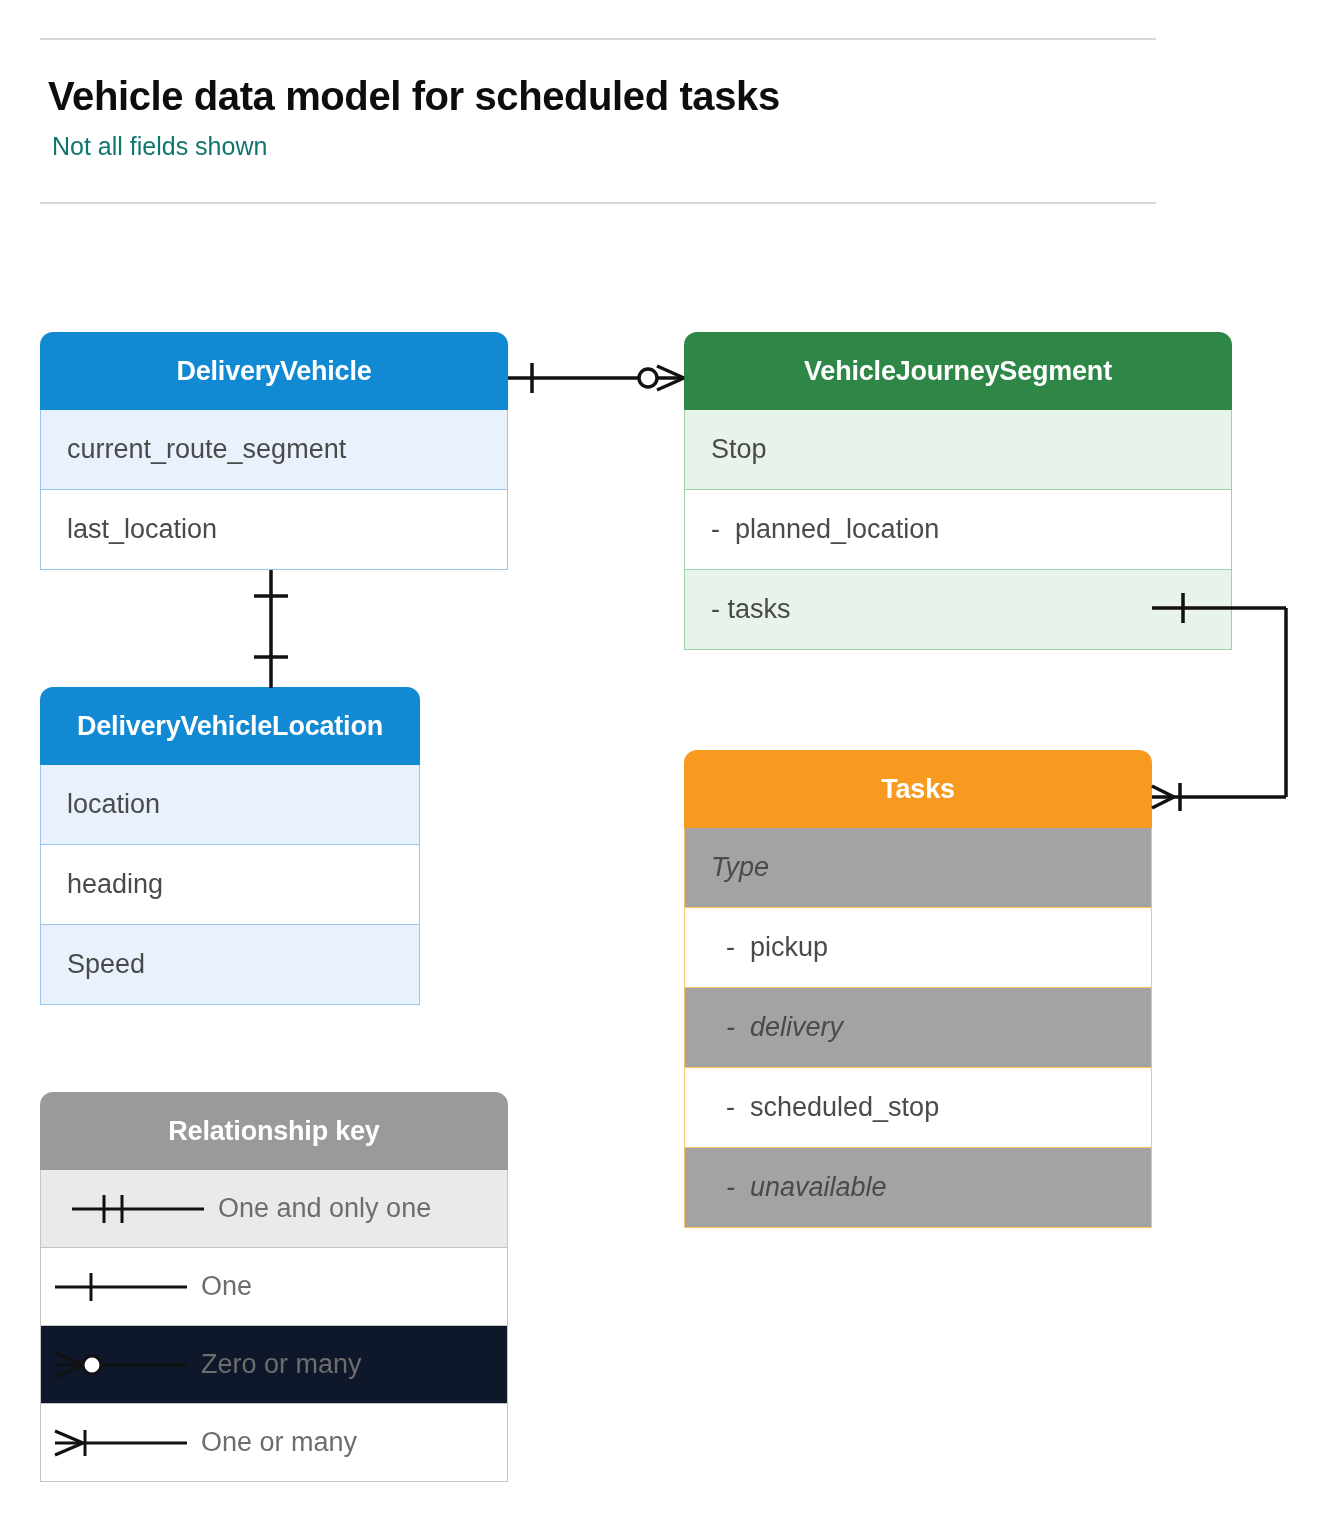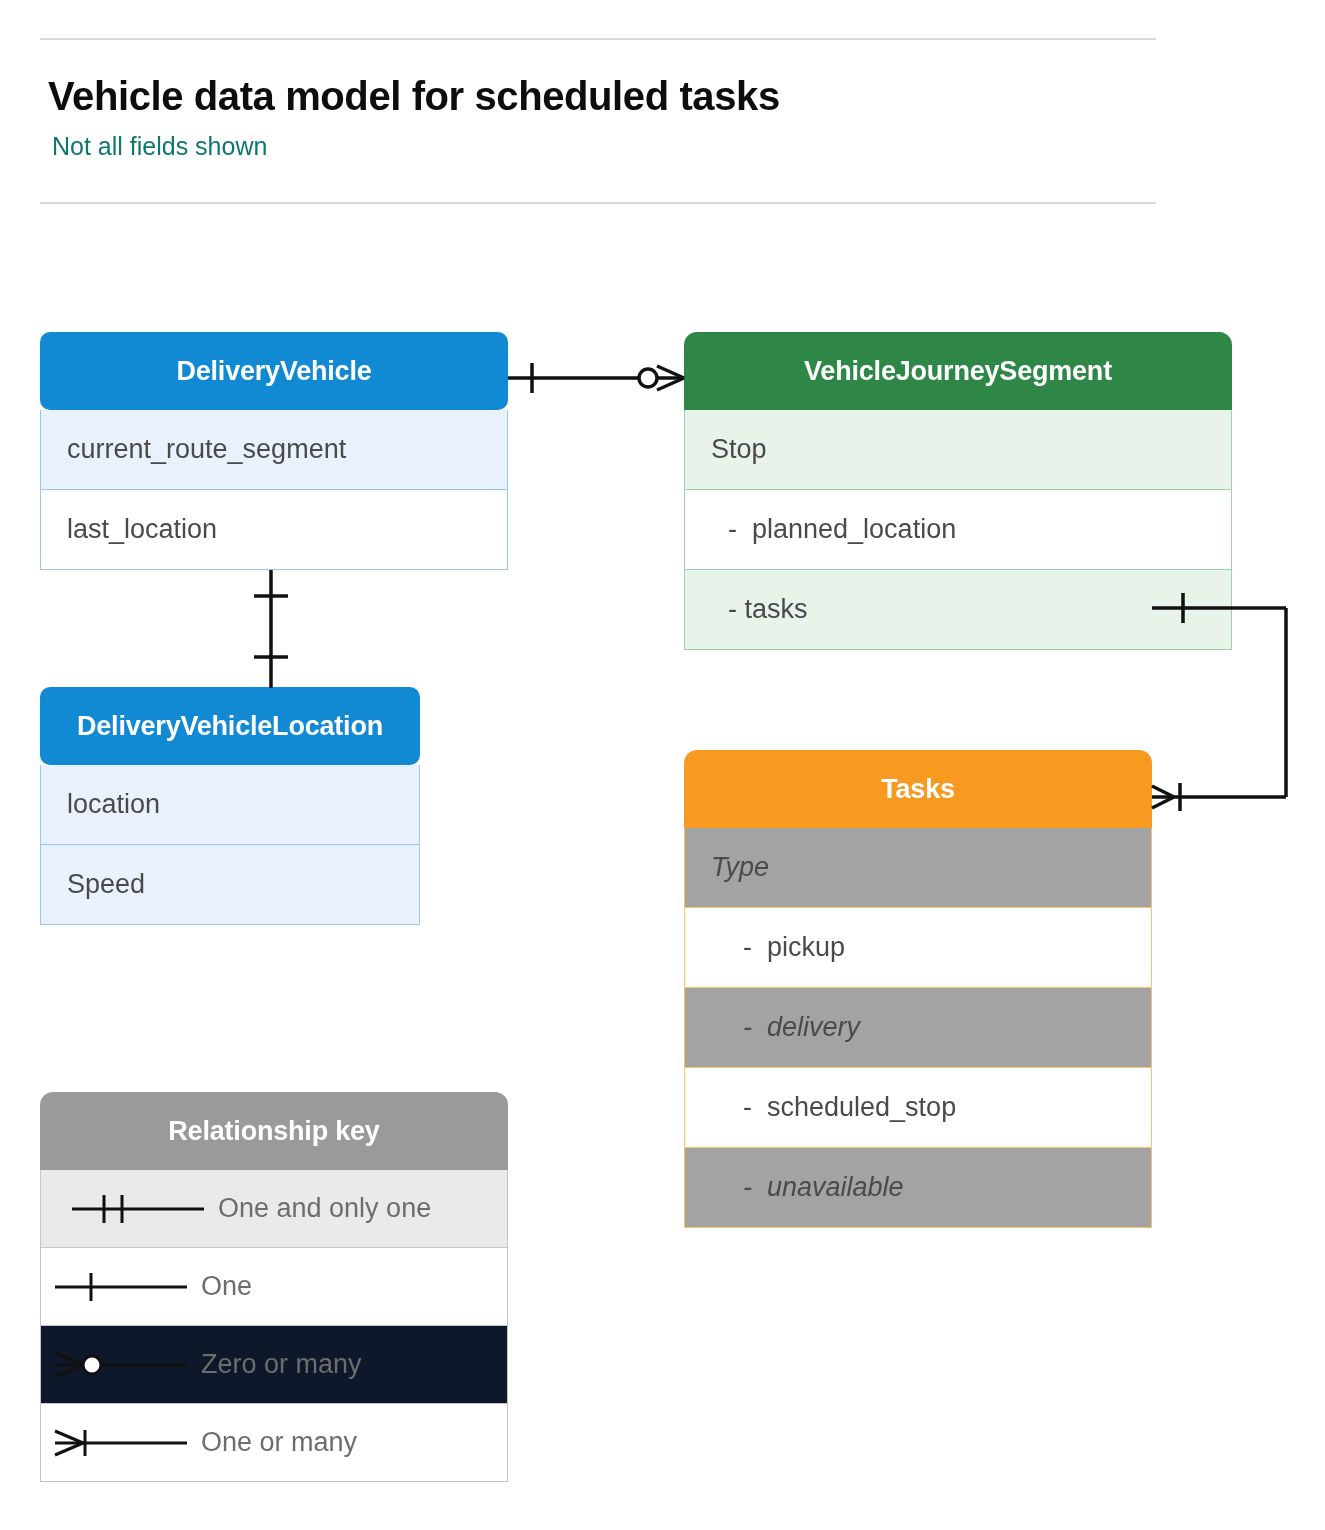--- a/index.html
+++ b/index.html
@@ -69,24 +69,24 @@
     display: flex;
     align-items: center;
     font-size: 27px;
     color: #4a4a4a;
     box-sizing: border-box;
     border-style: solid;
     border-width: 0 1.5px 1.5px 1.5px;
     padding-left: 26px;
     white-space: pre;
   }
-  .entity-row.sub { padding-left: 43px; }
-
-  
-  .theme-blue .entity-header { background: #1289d3; border-radius: 10px; }
+  .entity-row.sub { padding-left: 26px; }
+
+  
+  .theme-blue .entity-header { background: #1289d3; }
   .theme-blue .entity-row    { border-color: #96c8ef; }
   .theme-blue .entity-row.alt{ background: #e8f1fc; }
   .theme-blue .entity-row.plain { background: #ffffff; }
 
   
   .theme-green .entity-header { background: #2e8747; }
   .theme-green .entity-row    { border-color: #9fd0ad; }
   .theme-green .entity-row.alt{ background: #e8f3ea; }
   .theme-green .entity-row.plain { background: #ffffff; }
 
@@ -147,20 +147,21 @@
 <div class="entity theme-green" style="left:684px; top:332px; width:548px;">
   <div class="entity-header">VehicleJourneySegment</div>
   <div class="entity-row alt">Stop</div>
   <div class="entity-row plain sub">-  planned_location</div>
   <div class="entity-row alt sub">- tasks</div>
 </div>
 
 <div class="entity theme-blue" style="left:40px; top:687px; width:380px;">
   <div class="entity-header">DeliveryVehicleLocation</div>
   <div class="entity-row alt">location</div>
+  <div class="entity-row plain">heading</div>
   <div class="entity-row alt">Speed</div>
 </div>
 
 <div class="entity theme-orange" style="left:684px; top:750px; width:468px;">
   <div class="entity-header">Tasks</div>
   <div class="entity-row alt">Type</div>
   <div class="entity-row plain sub">  -  pickup</div>
   <div class="entity-row alt sub">  -  delivery</div>
   <div class="entity-row plain sub">  -  scheduled_stop</div>
   <div class="entity-row alt sub">  -  unavailable</div>

